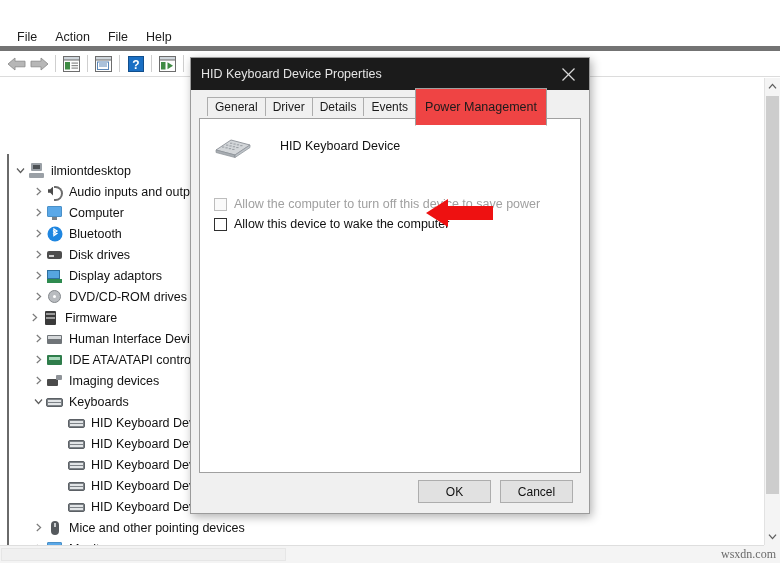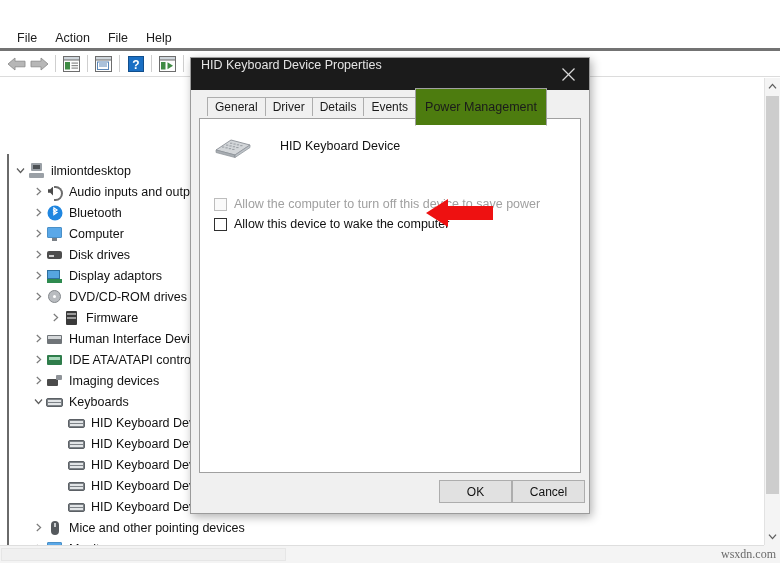--- a/index.html
+++ b/index.html
@@ -79,21 +79,21 @@
     font-size: 12px;
   }
   .win-btn svg { display:block; }
 
   
   .menubar {
     position: absolute;
     left: 0; top: 28px;
     width: 780px; height: 23px;
     background: #ffffff;
-    border-bottom: 3px solid #737373;
+    border-bottom: 5px solid #737373;
     display: flex;
     align-items: center;
     padding-left: 8px;
     box-sizing: border-box;
   }
   .menuitem {
     font-size: 12.5px;
     color: #1d1d1d;
     padding: 2px 9px;
     white-space: nowrap;
@@ -274,20 +274,21 @@
     width: 400px; height: 457px;
     background: #f0f0f0;
     border: 1px solid #9b9b9b;
     box-shadow: 2px 3px 9px rgba(0,0,0,.30);
     box-sizing: border-box;
   }
   .dlg-title {
     height: 32px;
     background: #1b1b1b;
     display: flex;
+    align-items: center;
     position: relative;
   }
   .dlg-title-text {
     color: #e4e4e4;
     font-size: 12.5px;
     margin-left: 10px;
   }
   .dlg-close {
     position: absolute;
     right: 0; top: 0;
@@ -315,21 +316,21 @@
     background: #f0f0f0;
     border: 1px solid #adadad;
     border-bottom: none;
     display: flex;
     align-items: center;
     margin-right: -1px;
     box-sizing: border-box;
   }
   .tab.active {
     height: 38px;
-    background: #4d7c0f;
+    background: #ef4444;
     border: 1px solid #a0a0a0;
     border-bottom: 1px solid #ffffff;
     font-size: 12.5px;
     z-index: 3;
     position: relative;
     padding: 0 9px;
   }
   .tabpage {
     position: absolute;
     left: 8px; top: 28px;
@@ -376,22 +377,23 @@
   }
   .chklabel {
     font-size: 12.5px;
     color: #111;
     margin-left: 7px;
     white-space: nowrap;
   }
   .chklabel.disabled { color: #a0a0a0; }
   .dlg-buttons {
     position: absolute;
-    right: 4px; bottom: 10px;
-    display: flex;
+    right: 16px; bottom: 10px;
+    display: flex;
+    gap: 9px;
   }
   .dbtn {
     width: 73px; height: 23px;
     background: #e1e1e1;
     border: 1px solid #adadad;
     box-sizing: border-box;
     font-size: 12px;
     color: #111;
     display: flex;
     align-items: center;
@@ -506,48 +508,48 @@
           </div>
         <div class="tlabel">Audio inputs and outputs</div>
       </div>
 
       <div class="trow" style="padding-left:20px;">
         <div class="chev">
           <svg width="9" height="9" viewBox="0 0 9 9">
               <polyline points="2.8,1 6.6,4.5 2.8,8" fill="none" stroke="#7a7a7a" stroke-width="1.2"></polyline>
             </svg>
         </div>
+        <div class="ticon ic-mon">
+            <div class="m1"></div>
+            <div class="m2"></div>
+          </div>
+        <div class="tlabel">Computer</div>
+      </div>
+
+      <div class="trow" style="padding-left:20px;">
+        <div class="chev">
+          <svg width="9" height="9" viewBox="0 0 9 9">
+              <polyline points="2.8,1 6.6,4.5 2.8,8" fill="none" stroke="#7a7a7a" stroke-width="1.2"></polyline>
+            </svg>
+        </div>
         <div class="ticon">
           <svg width="16" height="16" viewBox="0 0 16 16">
               <circle cx="8" cy="8" r="7.5" fill="#1f86e0"></circle>
               <path d="M6 4.6 L10 7.4 L6.9 9.6 L6.9 2.9 L10 5.1 L6 8" fill="none" stroke="#ffffff" stroke-width="1.2" stroke-linejoin="miter"></path>
             </svg>
         </div>
         <div class="tlabel">Bluetooth</div>
       </div>
 
       <div class="trow" style="padding-left:20px;">
         <div class="chev">
           <svg width="9" height="9" viewBox="0 0 9 9">
               <polyline points="2.8,1 6.6,4.5 2.8,8" fill="none" stroke="#7a7a7a" stroke-width="1.2"></polyline>
             </svg>
         </div>
-        <div class="ticon ic-mon">
-            <div class="m1"></div>
-            <div class="m2"></div>
-          </div>
-        <div class="tlabel">Computer</div>
-      </div>
-
-      <div class="trow" style="padding-left:20px;">
-        <div class="chev">
-          <svg width="9" height="9" viewBox="0 0 9 9">
-              <polyline points="2.8,1 6.6,4.5 2.8,8" fill="none" stroke="#7a7a7a" stroke-width="1.2"></polyline>
-            </svg>
-        </div>
         <div class="ticon ic-disk">
             <div class="d1"></div>
             <div class="d2"></div>
           </div>
         <div class="tlabel">Disk drives</div>
       </div>
 
       <div class="trow" style="padding-left:20px;">
         <div class="chev">
           <svg width="9" height="9" viewBox="0 0 9 9">
@@ -567,21 +569,21 @@
               <polyline points="2.8,1 6.6,4.5 2.8,8" fill="none" stroke="#7a7a7a" stroke-width="1.2"></polyline>
             </svg>
         </div>
         <div class="ticon ic-dvd">
             <div class="o1"></div>
             <div class="o2"></div>
           </div>
         <div class="tlabel">DVD/CD-ROM drives</div>
       </div>
 
-      <div class="trow" style="padding-left:37px;">
+      <div class="trow" style="padding-left:16px;">
         <div class="chev">
           <svg width="9" height="9" viewBox="0 0 9 9">
               <polyline points="2.8,1 6.6,4.5 2.8,8" fill="none" stroke="#7a7a7a" stroke-width="1.2"></polyline>
             </svg>
         </div>
         <div class="ticon ic-fw">
             <div class="f1"></div>
             <div class="f2"></div>
             <div class="f3"></div>
           </div>

